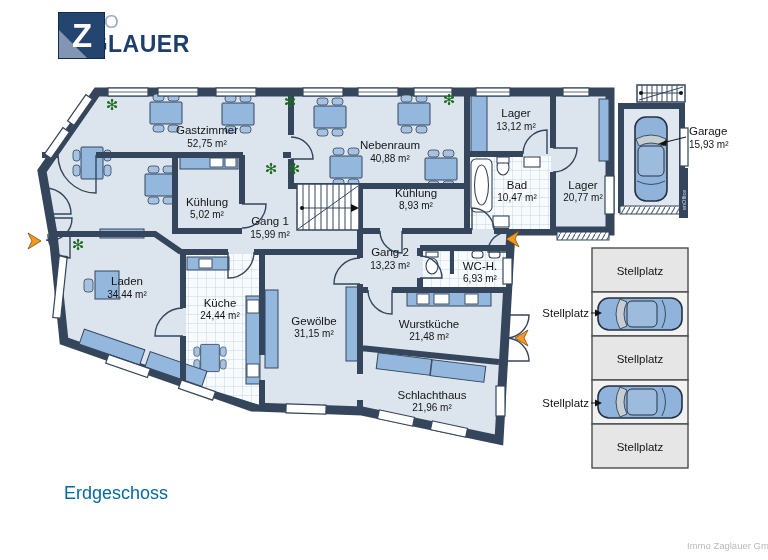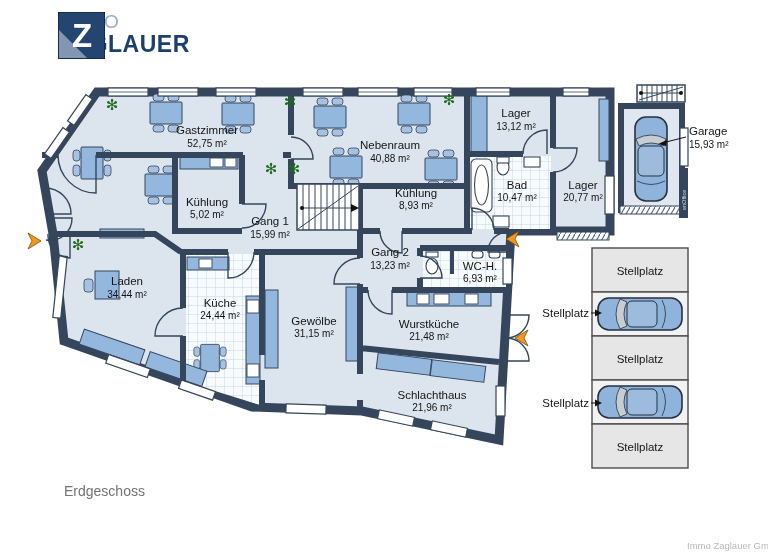--- a/index.html
+++ b/index.html
@@ -5,21 +5,21 @@
   html,body{margin:0;padding:0;background:#fff;}
   body{position:relative;width:768px;height:560px;overflow:hidden;
        font-family:"Liberation Sans",sans-serif;}
   svg{position:absolute;top:0;left:0;}
   
   .logo{position:absolute;left:58px;top:12px;display:flex;align-items:center;gap:9px;}
   .logo .brand{display:flex;flex-direction:column;line-height:1.05;}
   .brand-top{font-size:19px;letter-spacing:3px;color:#9aadc7;font-weight:400;}
   .brand-bottom{font-size:23px;letter-spacing:.5px;color:#1c3f6e;font-weight:bold;}
   
-  .floor-label{position:absolute;left:64px;top:483px;font-size:14px;color:#737373;}
+  .floor-label{position:absolute;left:64px;top:483px;font-size:18px;color:#0369a1;}
   .copyright{position:absolute;left:687px;top:540px;font-size:9.5px;color:#b9b9b9;white-space:nowrap;}
   
   .ext{fill:#dce5ee;stroke:#35465c;stroke-width:9;stroke-linejoin:miter;}
   .wall{fill:none;stroke:#35465c;stroke-width:6;stroke-linecap:butt;}
   .wallthin{fill:none;stroke:#35465c;stroke-width:4;}
   .win{fill:#ffffff;stroke:#35465c;stroke-width:1.2;}
   .winline{stroke:#35465c;stroke-width:.8;}
   .door{fill:none;stroke:#35465c;stroke-width:1.4;}
   .fu{fill:#93b7dd;stroke:#35465c;stroke-width:1;}
   .fc{fill:#a6c2e2;stroke:#35465c;stroke-width:.8;}

